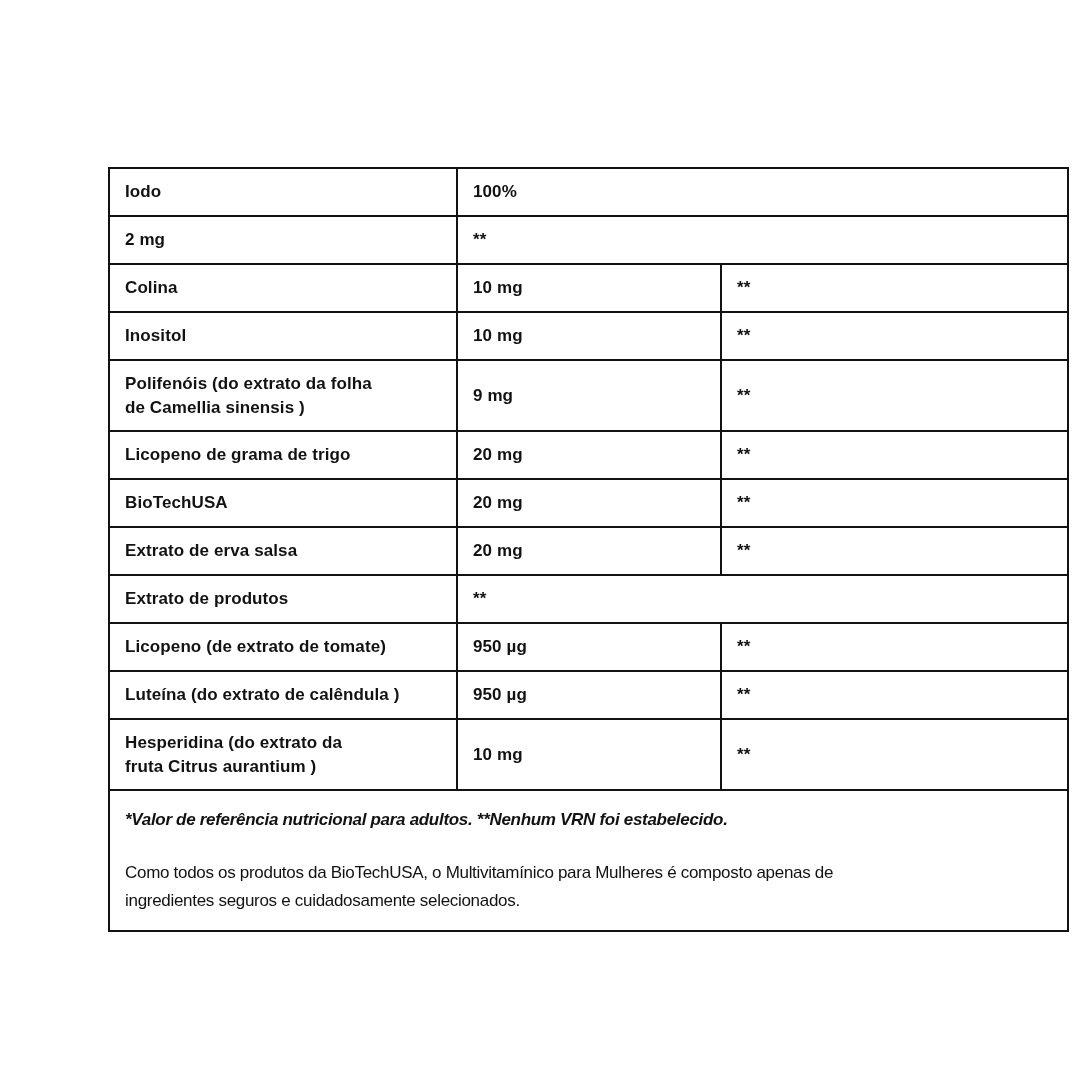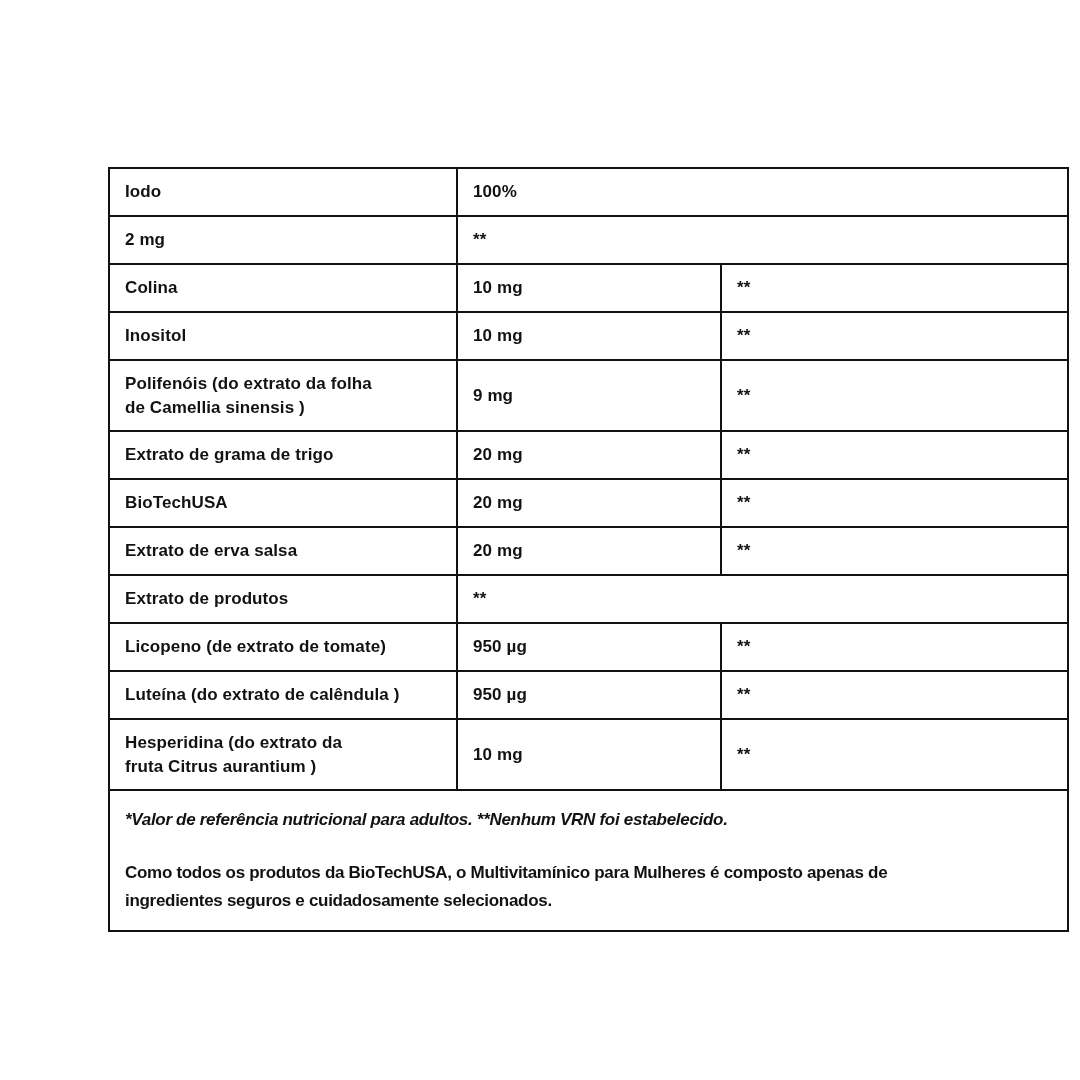--- a/index.html
+++ b/index.html
@@ -47,21 +47,21 @@
   .footnote {
     font-size: 17px;
     font-weight: bold;
     letter-spacing: -0.3px;
     line-height: 24px;
     font-style: italic;
   }
   .description {
     margin-top: 27px;
     font-size: 17px;
-    font-weight: bold;
+    font-weight: normal;
     letter-spacing: -0.3px;
     line-height: 28px;
     white-space: pre-line;
   }
 </style>
 </head>
 <body>
 
 <div class="page">
   <div class="nutrition-table">
@@ -89,21 +89,21 @@
     </div>
 
     <div class="t-row tall">
       <div class="cell">Polifenóis (do extrato da folha
 de Camellia sinensis )</div>
       <div class="cell">9 mg</div>
       <div class="cell">**</div>
     </div>
 
     <div class="t-row">
-      <div class="cell">Extrato de grama de trigo</div>
+      <div class="cell">Licopeno de grama de trigo</div>
       <div class="cell">20 mg</div>
       <div class="cell">**</div>
     </div>
 
     <div class="t-row">
       <div class="cell">BioTechUSA</div>
       <div class="cell">20 mg</div>
       <div class="cell">**</div>
     </div>
 

